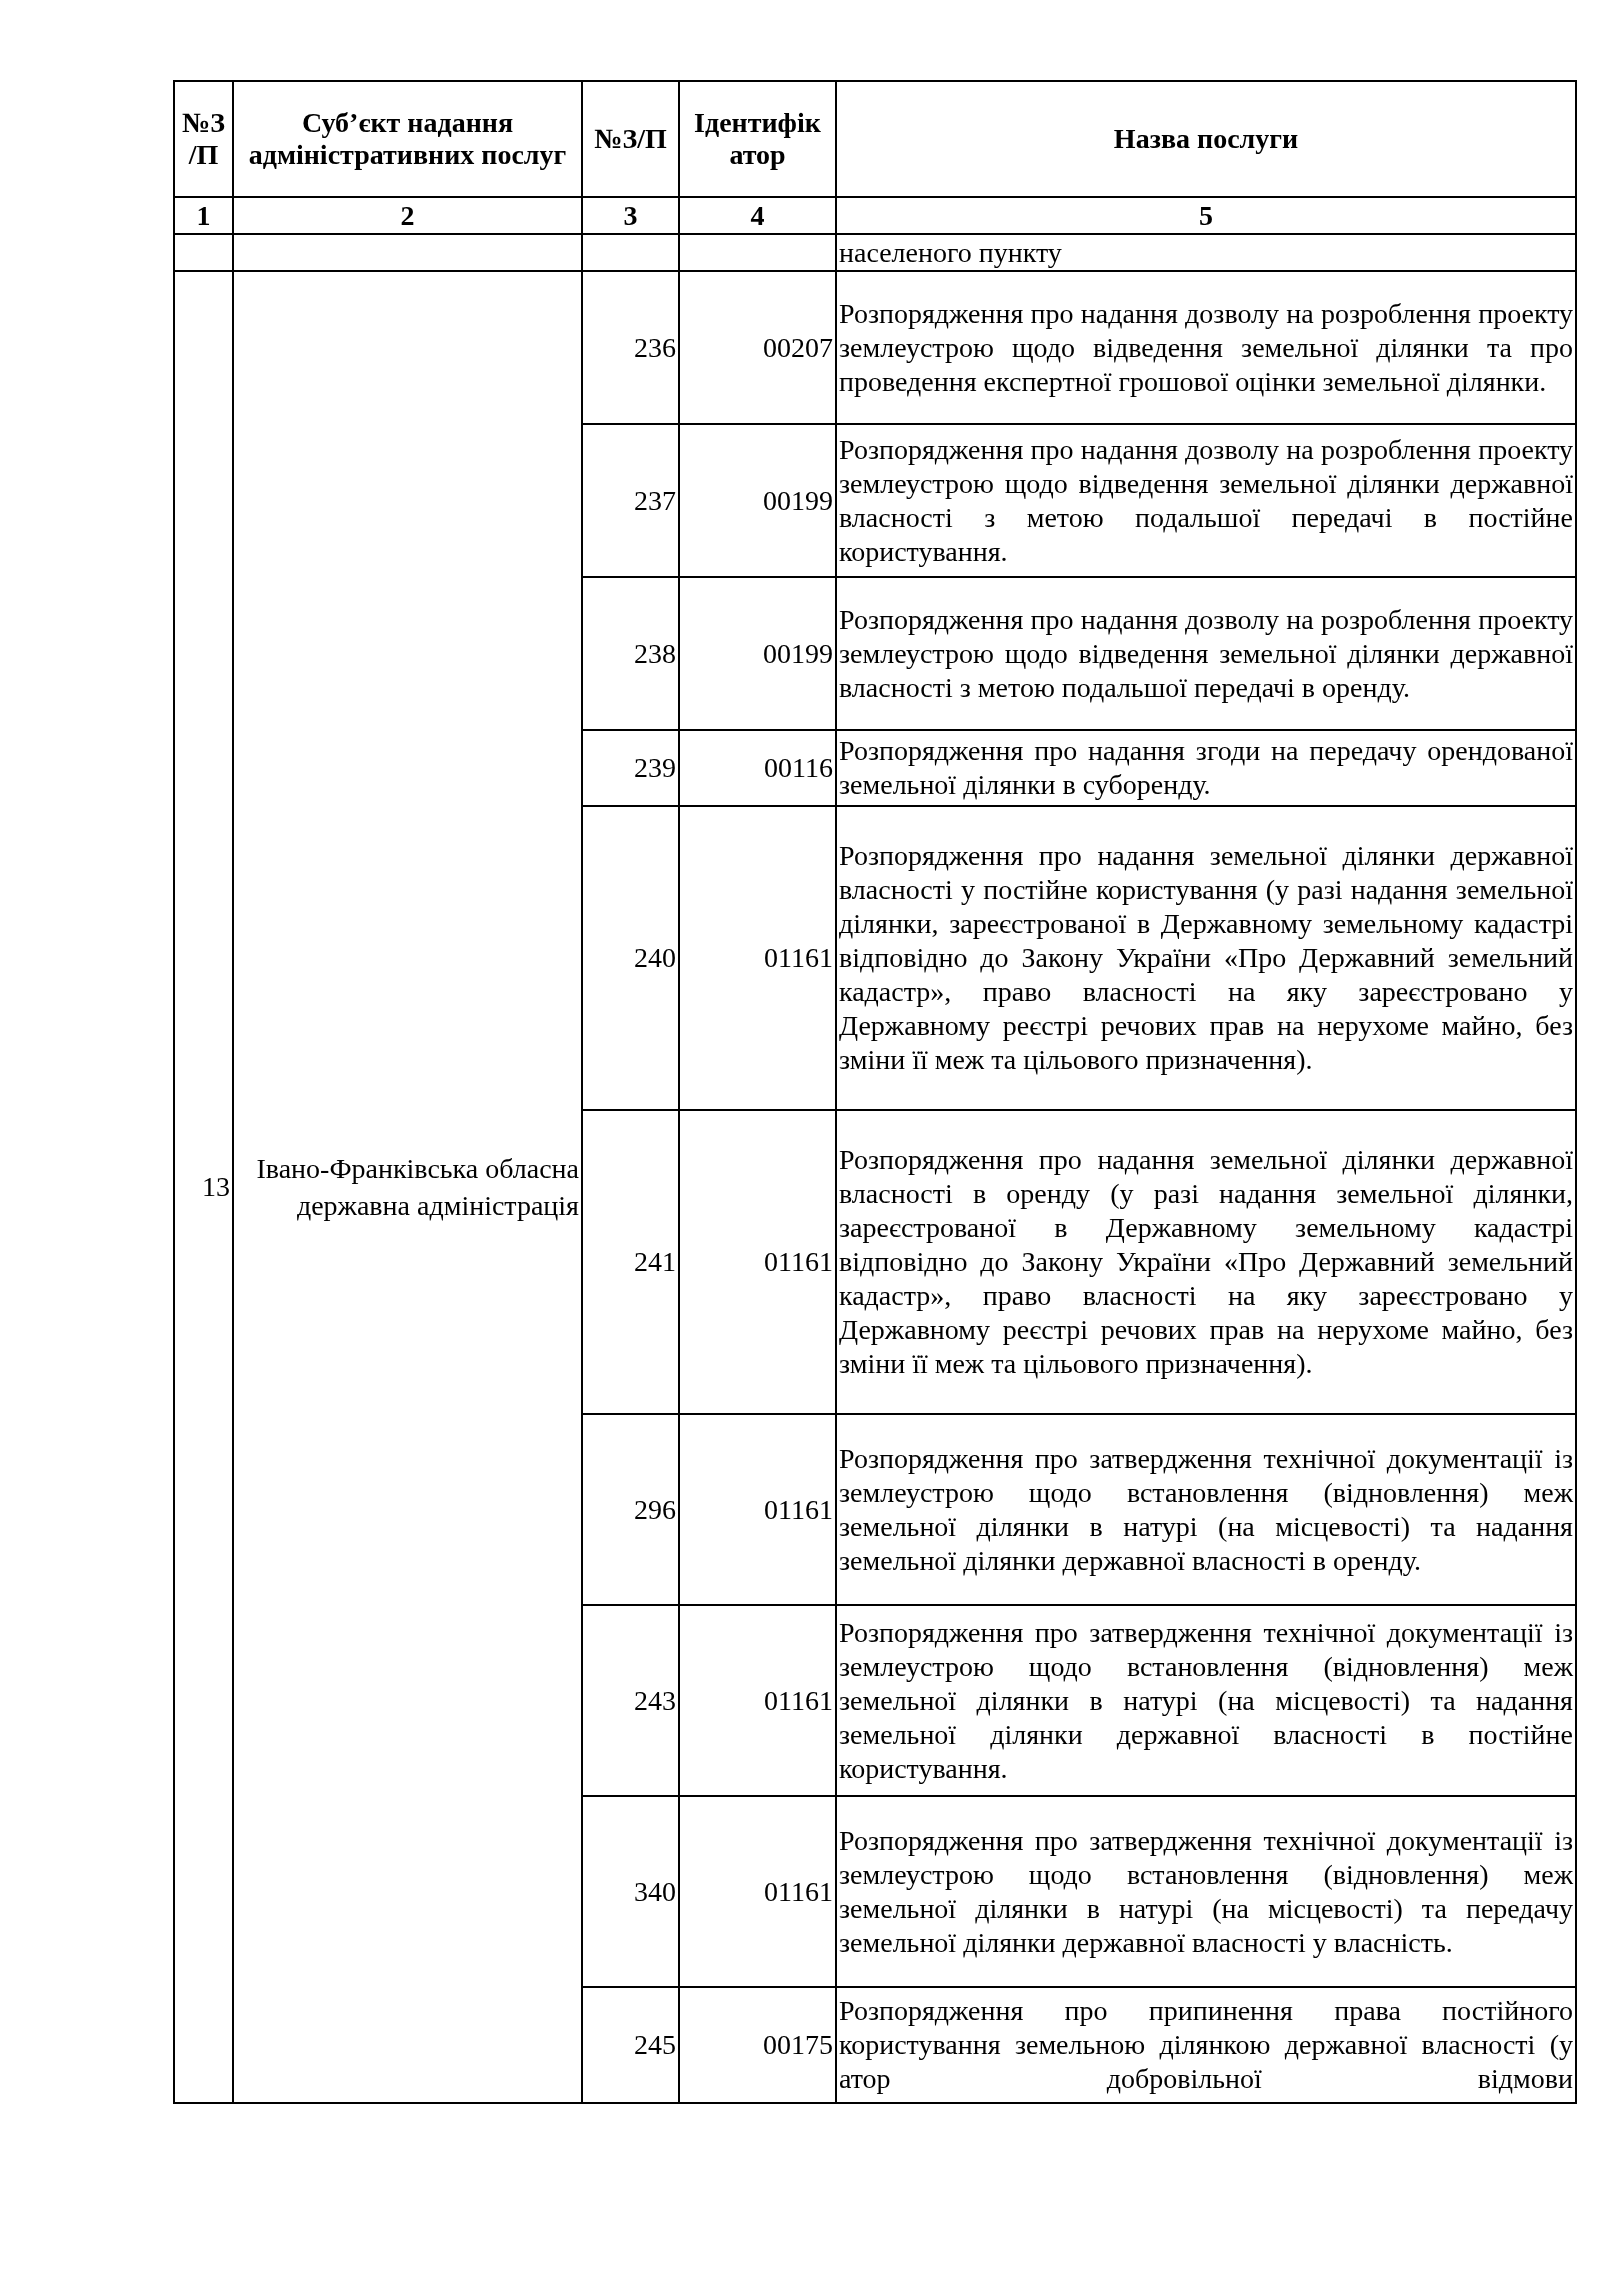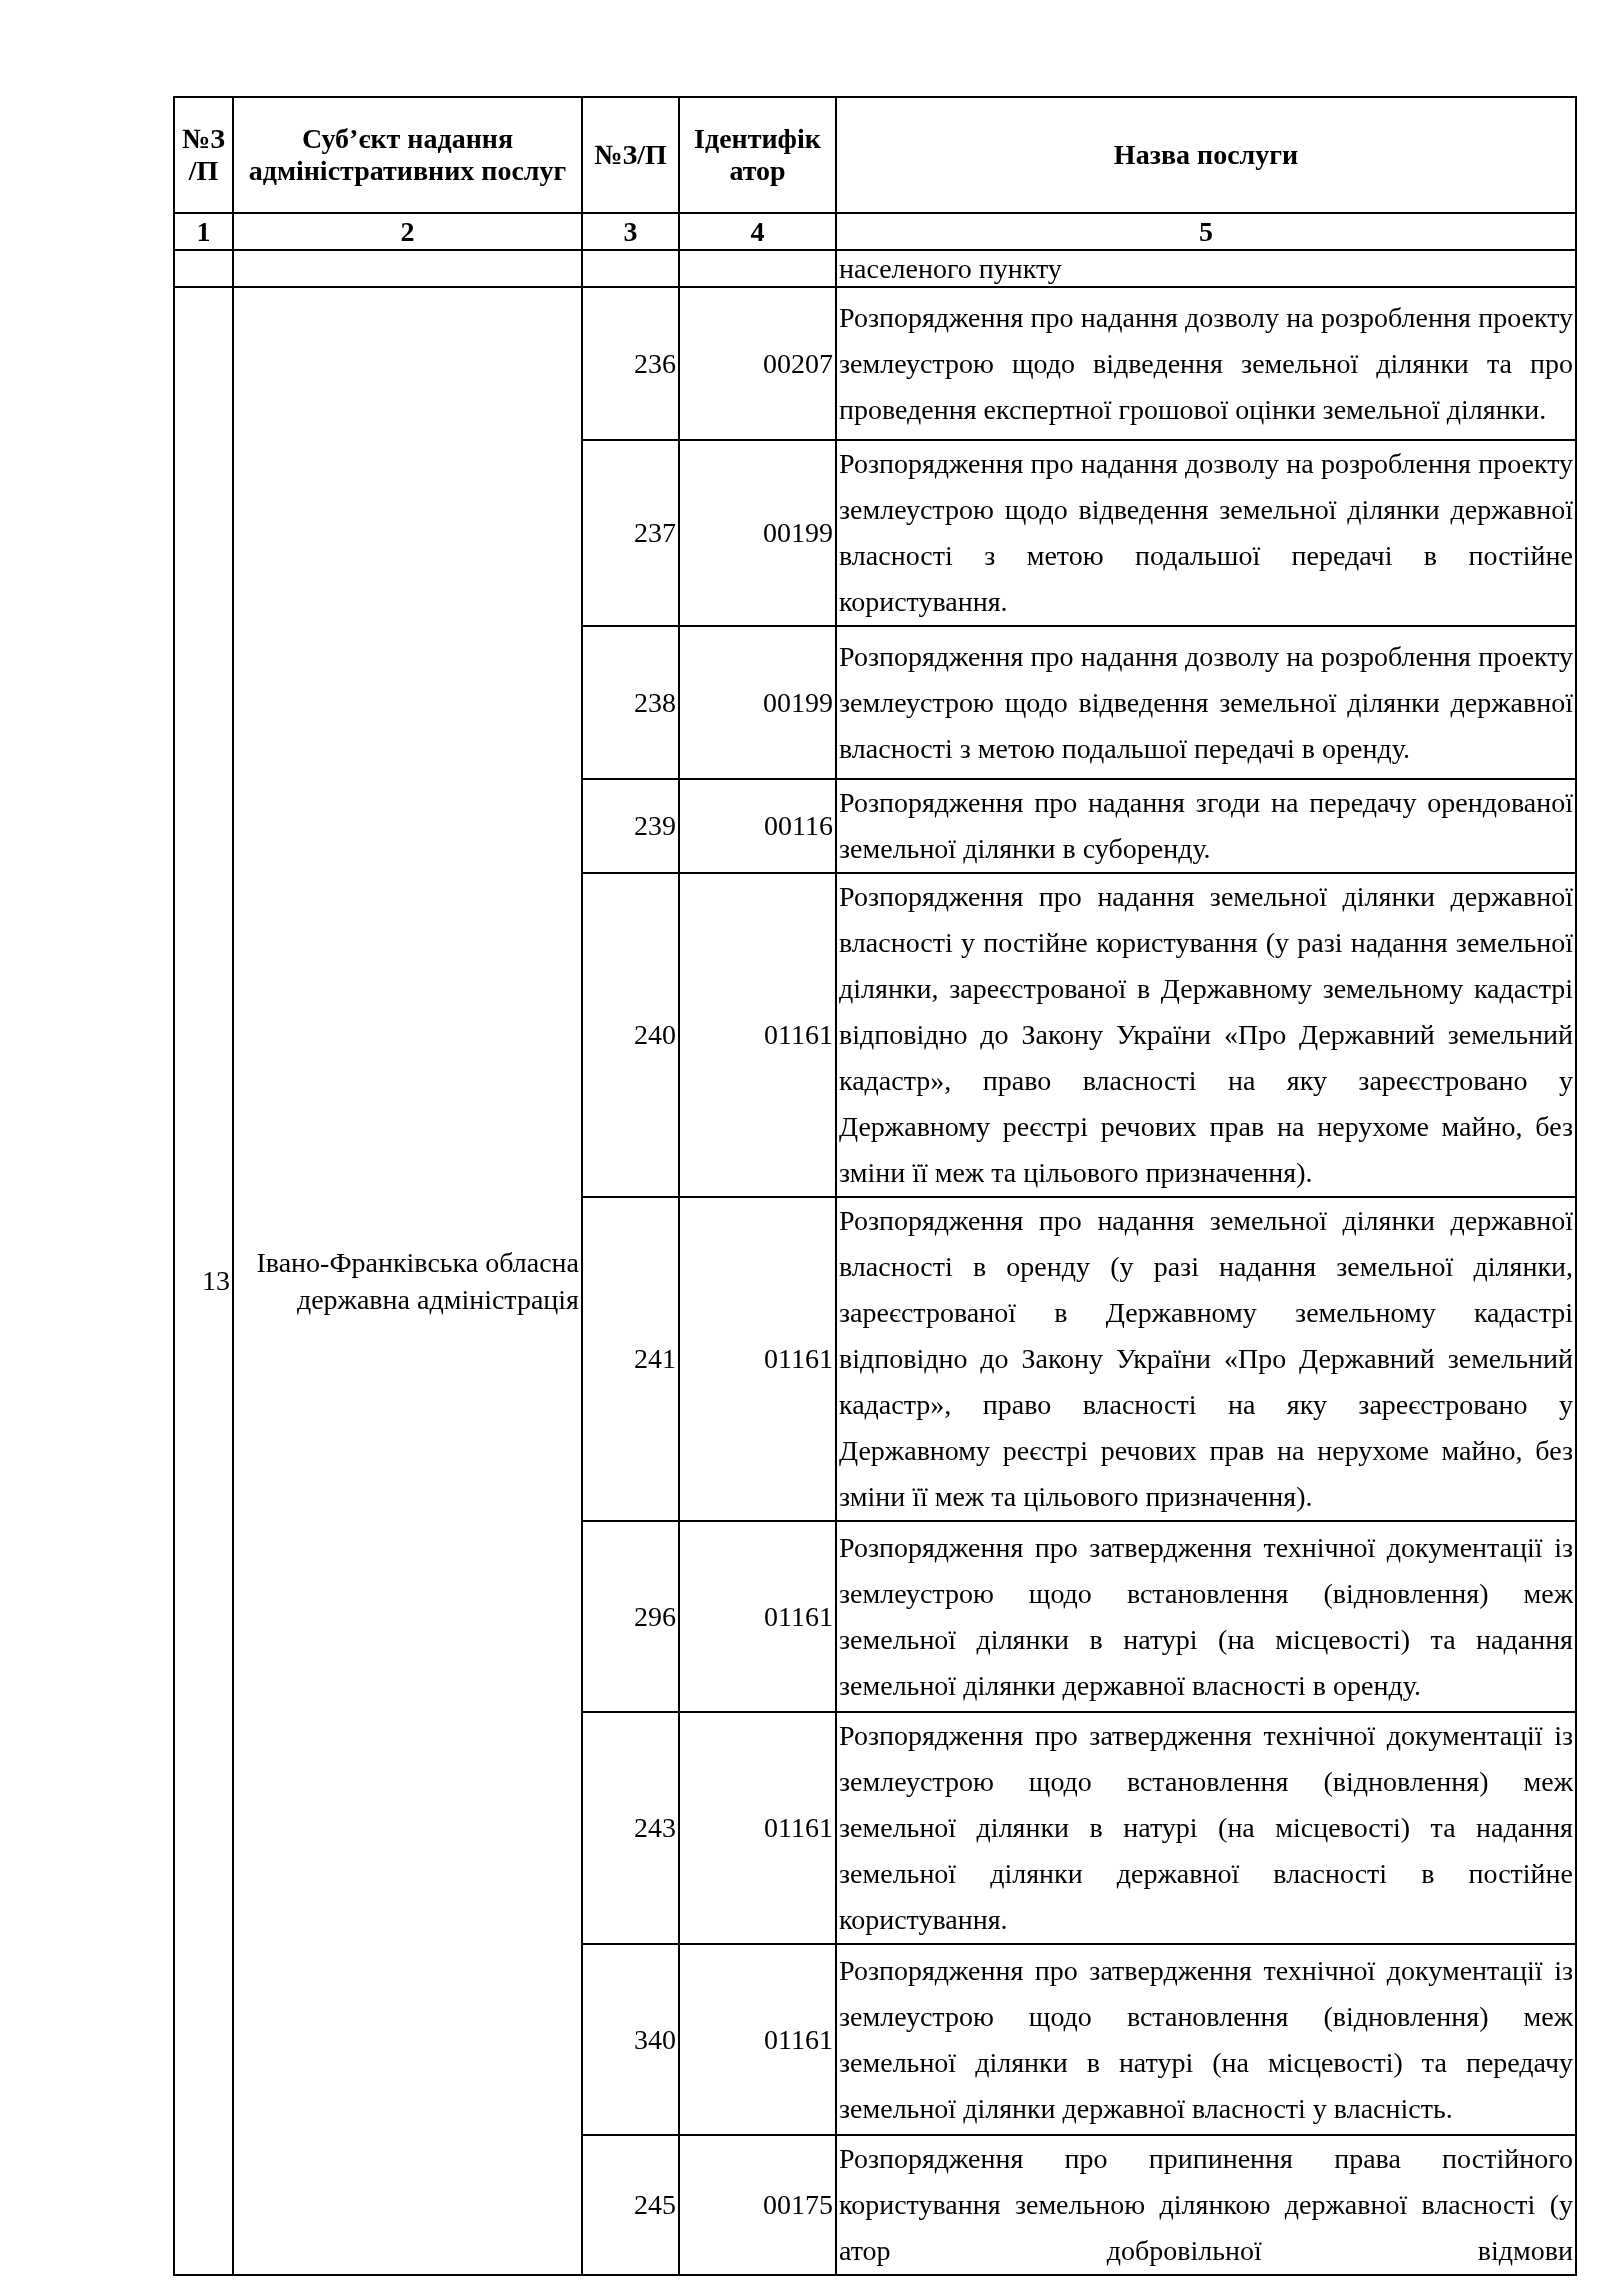--- a/index.html
+++ b/index.html
@@ -1,27 +1,27 @@
 <!DOCTYPE html>
 <html><head>
 <meta charset="utf-8">
 <style>
   html, body { margin: 0; padding: 0; background: #ffffff; }
   body { width: 1621px; height: 2293px; position: relative; overflow: hidden; font-family: "Liberation Serif", "DejaVu Serif", serif; color: #000; }
   table.svc {
-    position: absolute; left: 173px; top: 96px;
+    position: absolute; left: 173px; top: 80px;
     border-collapse: collapse; table-layout: fixed;
     width: 1402px;
   }
   table.svc td, table.svc th { border: 2px solid #000; padding: 0 2px; vertical-align: middle; }
   col.c1 { width: 59px; } col.c2 { width: 349px; } col.c3 { width: 97px; } col.c4 { width: 157px; } col.c5 { width: 740px; }
   th { font-weight: bold; font-size: 28px; line-height: 32px; text-align: center; }
   tr.hdr th { height: 114px; }
   tr.nums th { height: 35px; font-size: 28px; }
-  td { font-size: 28px; line-height: 46px; }
+  td { font-size: 28px; line-height: 34px; }
   td.center { text-align: right; font-family: Liberation Serif, serif; }
   td.desc { text-align: justify; text-align-last: left; padding-left: 2px; padding-right: 2px; margin-top: 16px; }
   td.desc.full-last { text-align-last: justify; }
   td.org { text-align: right; line-height: 37px; vertical-align: middle; padding-top: 0; }
   tr.cont td { height: 35px; line-height: 35px; }
 </style>
 </head>
 <body>
 
 <table class="svc">

